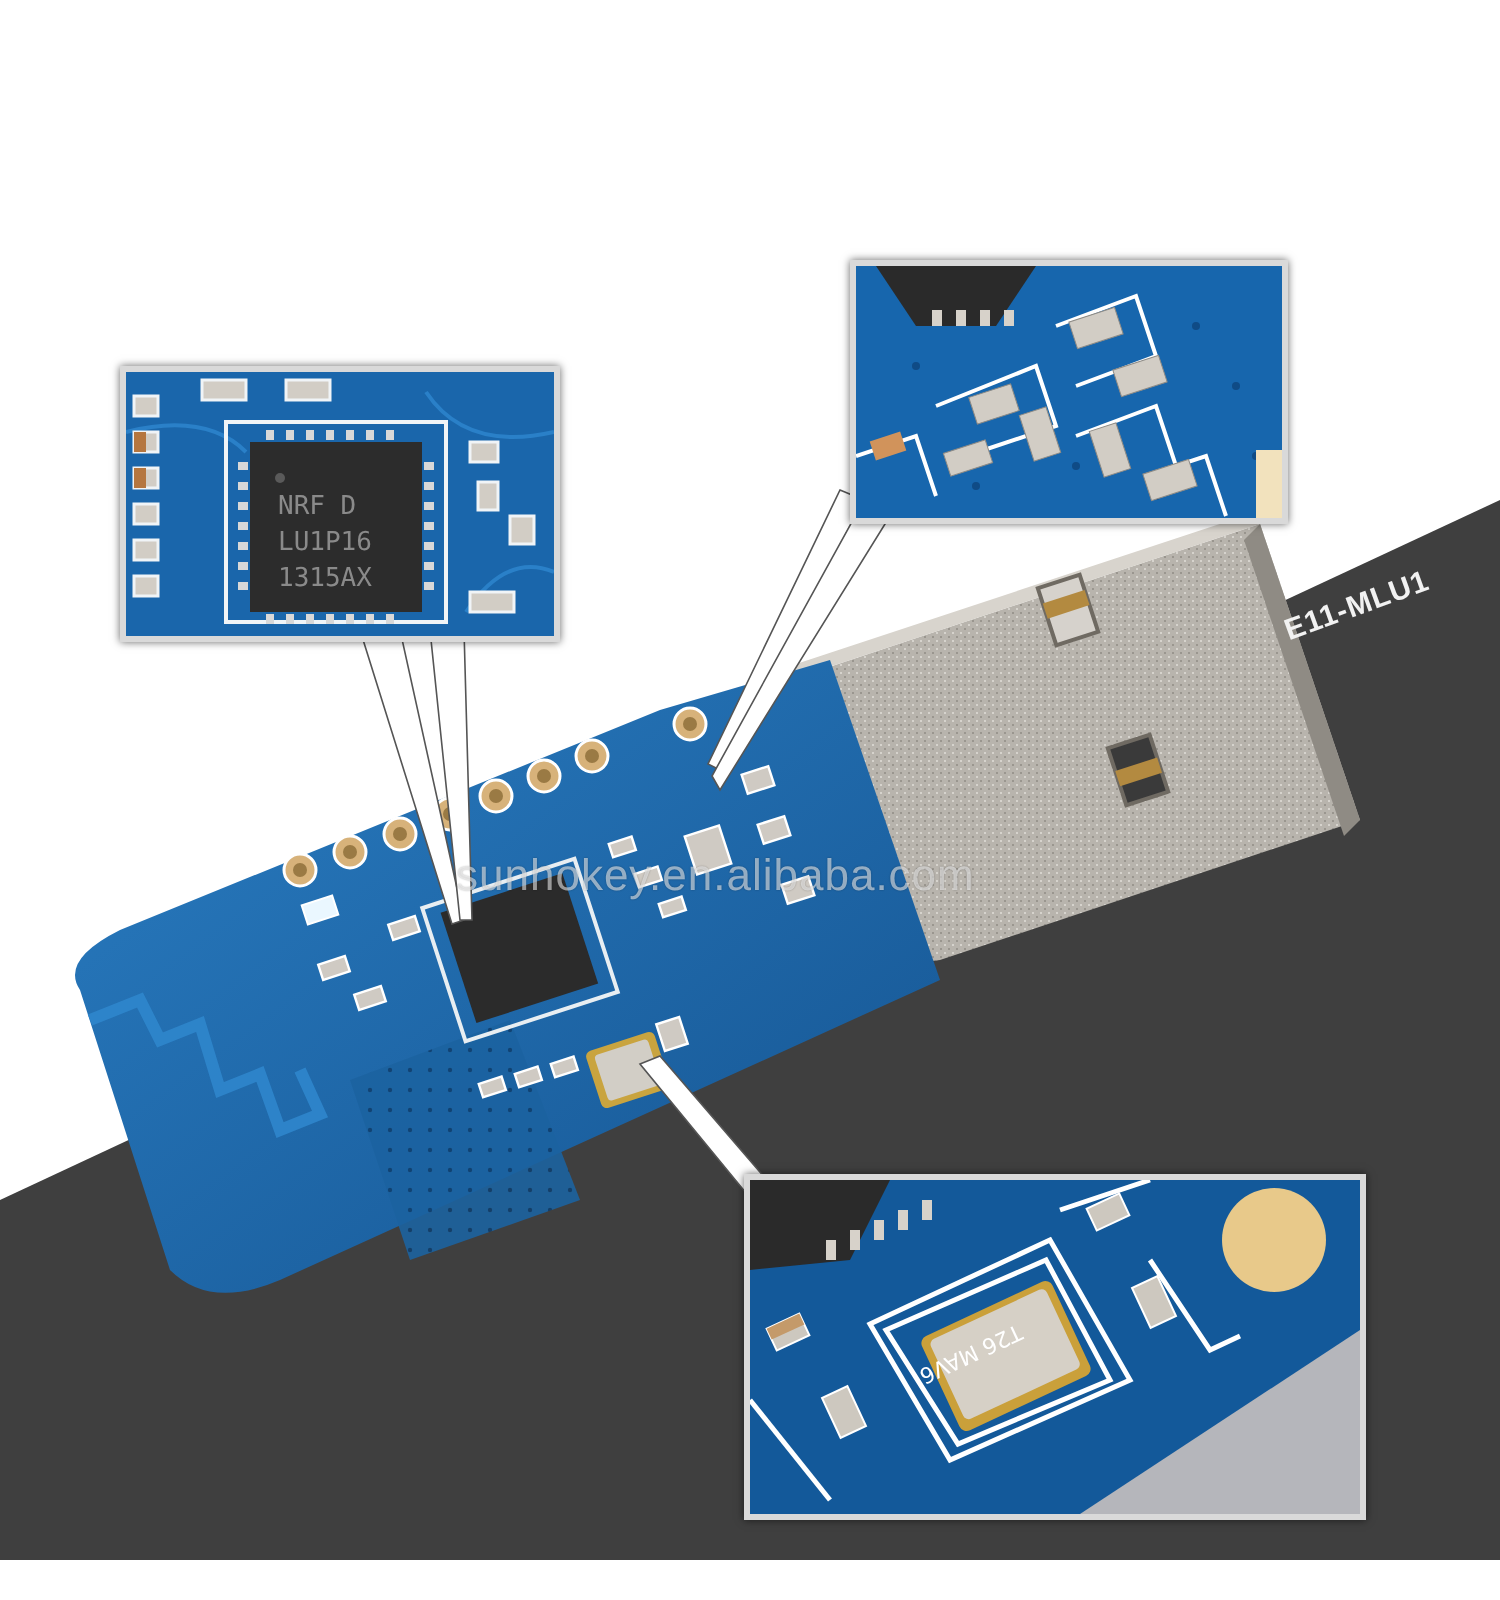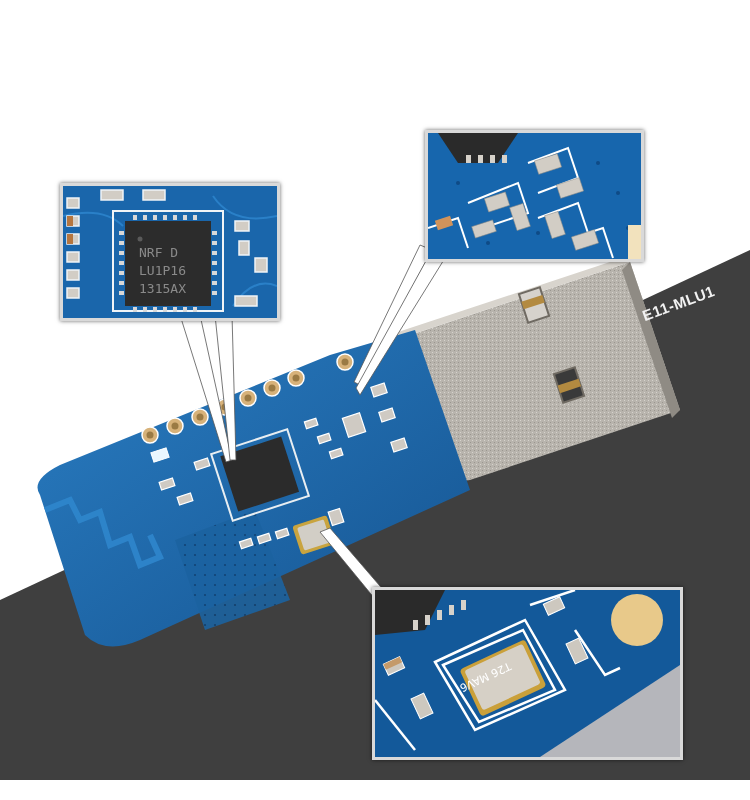--- a/index.html
+++ b/index.html
@@ -244,14 +244,15 @@
         <rect x="170" y="10" width="18" height="12" transform="rotate(-25 179 16)"></rect>
         <rect x="195" y="50" width="14" height="22" transform="rotate(-25 202 61)"></rect>
         <rect x="10" y="70" width="18" height="12" transform="rotate(-25 19 76)"></rect>
         <rect x="40" y="105" width="14" height="22" transform="rotate(-25 47 116)"></rect>
       </g>
       <rect x="10" y="70" width="18" height="6" transform="rotate(-25 19 76)" fill="#c49a6a"></rect>
     </svg>
   </div>
 
   <div class="faint-caption"></div>
+  <div class="watermark">sunhokey.en.alibaba.com</div>
   <div class="model-label">E11-MLU1</div>
 </div>
 
 </body></html>

